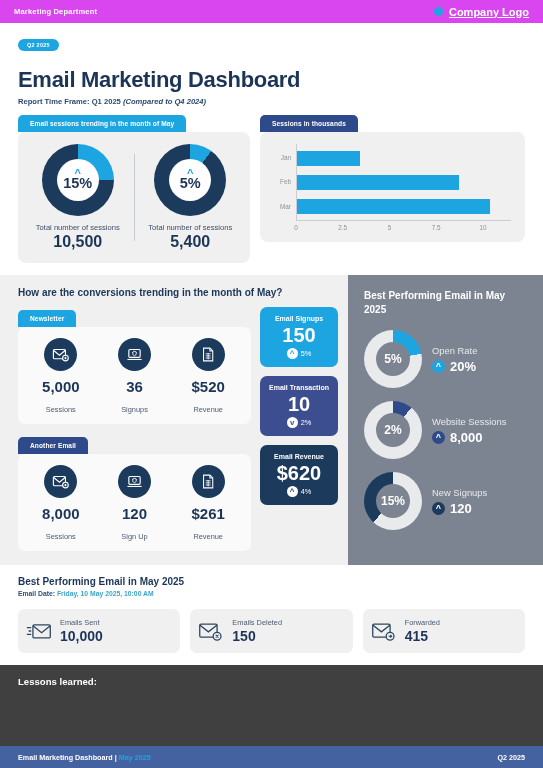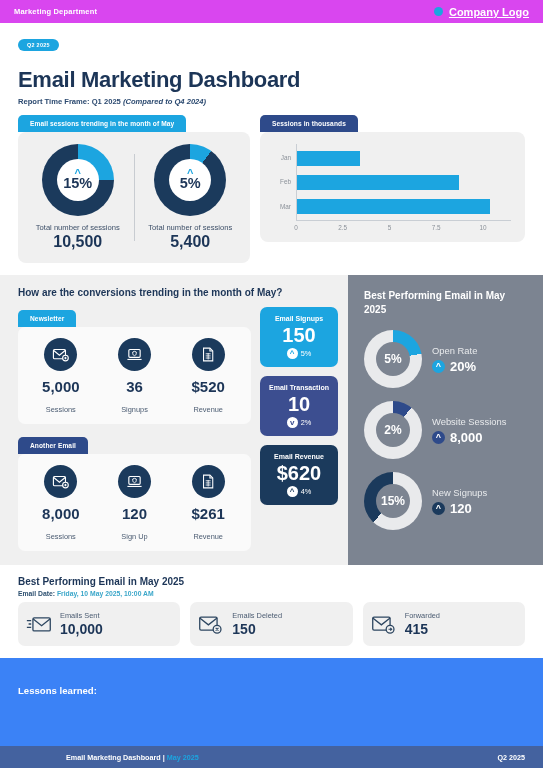--- a/index.html
+++ b/index.html
@@ -127,41 +127,41 @@
     width: 13px; height: 13px; border-radius: 50%; display: flex;
     align-items: center; justify-content: center; color: #fff; font-size: 9px; line-height: 9px; font-weight: bold;
   }
   .bp-val { font-size: 13px; font-weight: bold; color: #ffffff; }
 
   
   .bottom { padding: 11px 18px 12px 18px; background: #ffffff; flex: none; }
   .bp2-title { font-size: 10px; font-weight: bold; color: #1c3557; }
   .bp2-date { font-size: 6.8px; color: #3aa6c9; font-weight: bold; margin-top: 3px; }
   .bp2-date b { color: #2d5070; }
-  .email-row { display: flex; gap: 10px; margin-top: 5px; }
+  .email-row { display: flex; gap: 10px; margin-top: 12px; }
   .email-card {
     flex: 1; background: #f0f0f0; border-radius: 7px; padding: 9px 8px;
     display: flex; align-items: center; gap: 8px;
   }
   .em-txt { display: flex; flex-direction: column; }
   .em-cap { font-size: 7.4px; color: #4a5b71; }
   .em-num { font-size: 14px; font-weight: bold; color: #1c3557; margin-top: 1px; }
 
   
-  .lessons { background: #3b82f6; padding: 27px 18px 12px 18px; flex: 1; }
+  .lessons { background: #404040; padding: 11px 18px 12px 18px; flex: 1; }
   .le-title { font-size: 9.6px; font-weight: bold; color: #ffffff; }
   .le-body { font-size: 7.6px; color: #f0f1f3; line-height: 12px; margin-top: 5px; }
   .le-body b { font-weight: bold; color: #ffffff; }
 
   
   .footer {
     height: 22px; background: #44629f; display: flex; align-items: center;
     justify-content: space-between; padding: 0 18px; flex: none;
   }
-  .ft-left { font-size: 7.2px; font-weight: bold; color: #ffffff; margin-left: 48px; }
+  .ft-left { font-size: 7.2px; font-weight: bold; color: #ffffff; }
   .ft-left span { color: #1ca5e0; }
   .ft-right { font-size: 7.2px; font-weight: bold; color: #ffffff; }
   svg { display: block; }
 </style>
 </head>
 <body>
 
 <div class="page">
 
   <div class="topbar">

